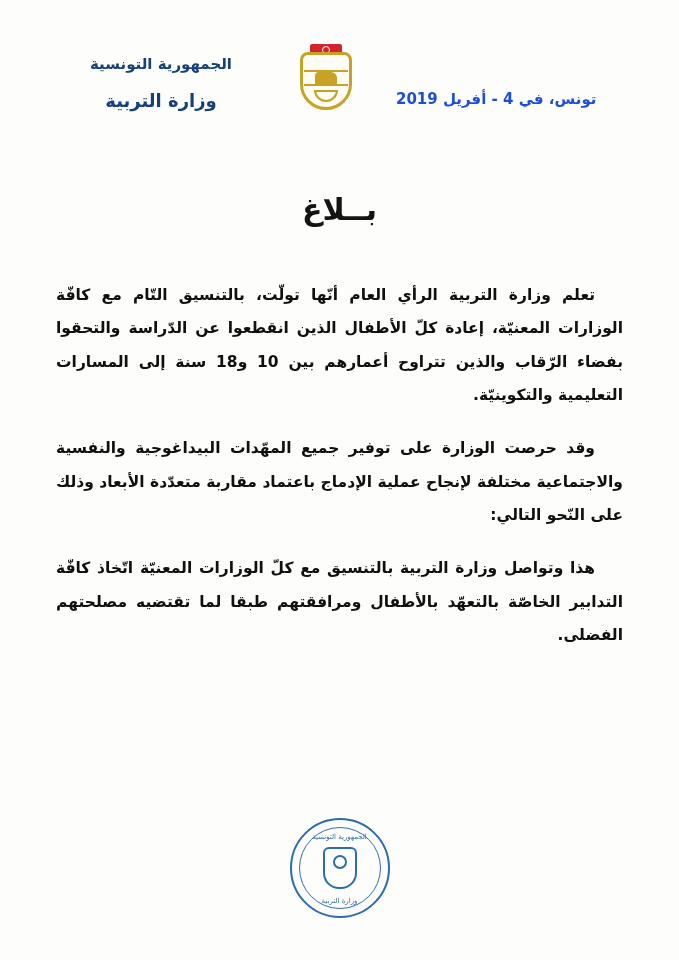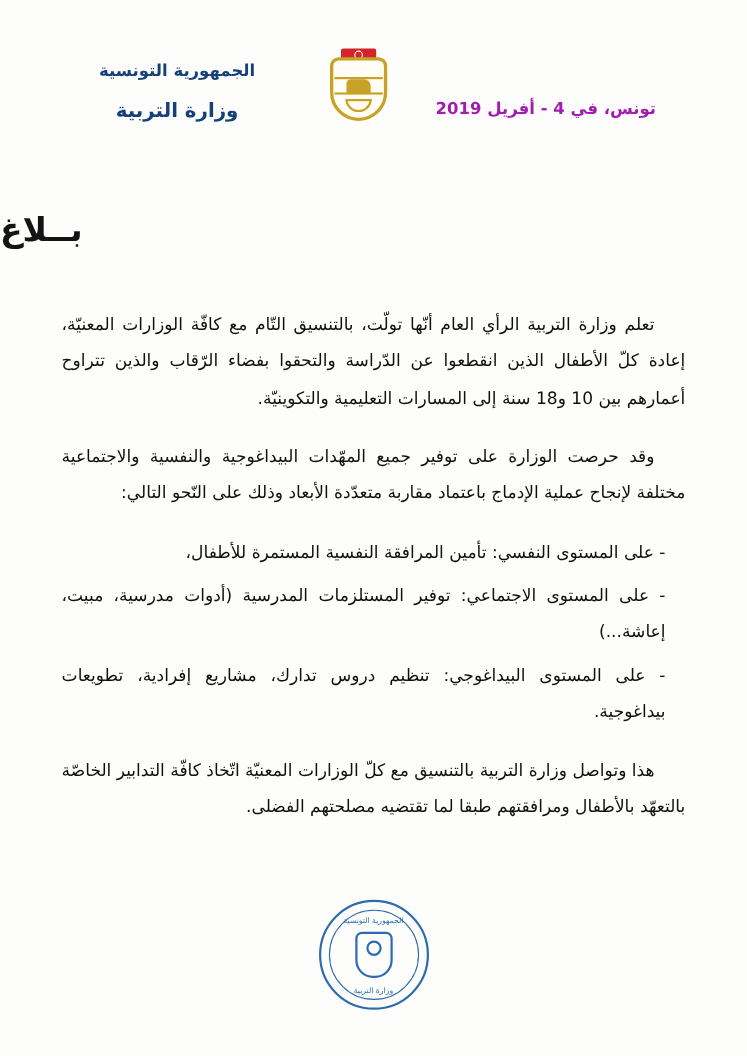--- a/index.html
+++ b/index.html
@@ -135,28 +135,28 @@
 
   .header-left {
     flex: 1 1 auto;
     text-align: left;
     direction: rtl;
     padding-top: 48px;
     padding-left: 10px;
   }
   .date-line {
     font-size: 15px;
-    color: #a21caf;
+    color: #1d4ed8;
     font-weight: 700;
     white-space: nowrap;
   }
 
   
   .doc-title {
-    text-align: left;
+    text-align: center;
     font-size: 30px;
     font-weight: 700;
     color: #141414;
     margin-top: 52px;
     letter-spacing: 2px;
   }
 
   
   .body-text {
     padding: 0 56px;
@@ -164,20 +164,21 @@
     direction: rtl;
     text-align: justify;
     text-align-last: right;
     font-size: 15.5px;
     line-height: 2.15;
     color: #101010;
   }
   .para {
     margin: 0 0 20px 0;
     text-indent: 28px;
+    font-weight: bold;
   }
   .bullet {
     margin: 0 0 6px 0;
     text-indent: 0;
     padding-right: 18px;
   }
   .bullets {
     margin-bottom: 20px;
   }
 
@@ -272,25 +273,20 @@
 
   </div>
 
   <div class="doc-title">بــلاغ</div>
 
   <div class="body-text">
 
     <p class="para">تعلم وزارة التربية الرأي العام أنّها تولّت، بالتنسيق التّام مع كافّة الوزارات المعنيّة، إعادة كلّ الأطفال الذين انقطعوا عن الدّراسة والتحقوا بفضاء الرّقاب والذين تتراوح أعمارهم بين 10 و18 سنة إلى المسارات التعليمية والتكوينيّة.</p>
     <p class="para">وقد حرصت الوزارة على توفير جميع المهّدات البيداغوجية والنفسية والاجتماعية مختلفة لإنجاح عملية الإدماج باعتماد مقاربة متعدّدة الأبعاد وذلك على النّحو التالي:</p>
 
-    <div class="bullets">
-      <p class="bullet">- على المستوى النفسي: تأمين المرافقة النفسية المستمرة للأطفال،</p>
-      <p class="bullet">- على المستوى الاجتماعي: توفير المستلزمات المدرسية (أدوات مدرسية، مبيت، إعاشة...)</p>
-      <p class="bullet">- على المستوى البيداغوجي: تنظيم دروس تدارك، مشاريع إفرادية، تطويعات بيداغوجية.</p>
-    </div>
 
     <p class="para">هذا وتواصل وزارة التربية بالتنسيق مع كلّ الوزارات المعنيّة اتّخاذ كافّة التدابير الخاصّة بالتعهّد بالأطفال ومرافقتهم طبقا لما تقتضيه مصلحتهم الفضلى.</p>
 
   </div>
 
   <div class="stamp-wrap">
     <div class="stamp">
       <div class="arc-text-top">الجمهورية التونسية</div>
       <div class="inner-figure"></div>
       <div class="arc-text-bottom">وزارة التربية</div>

